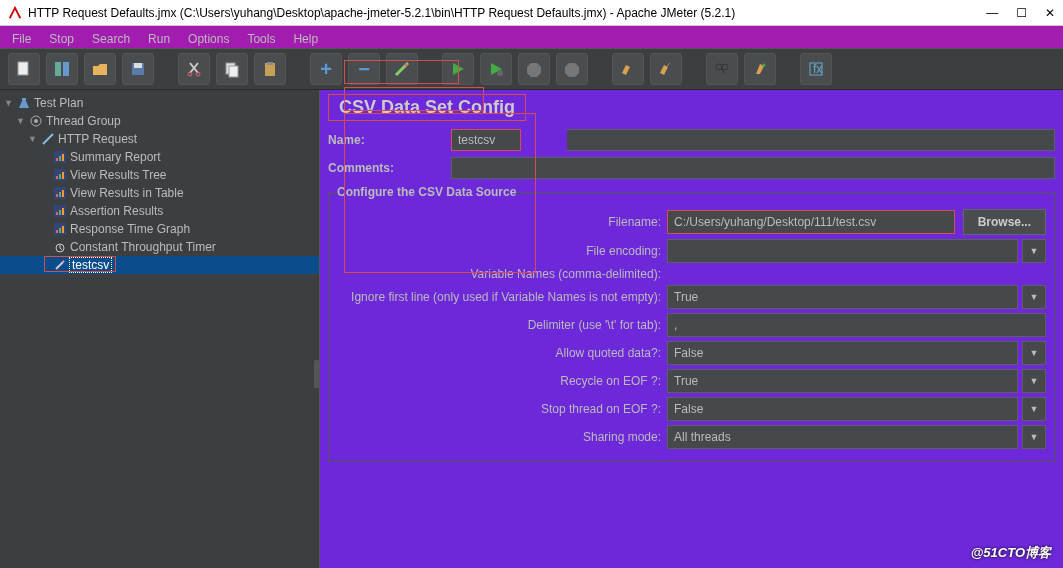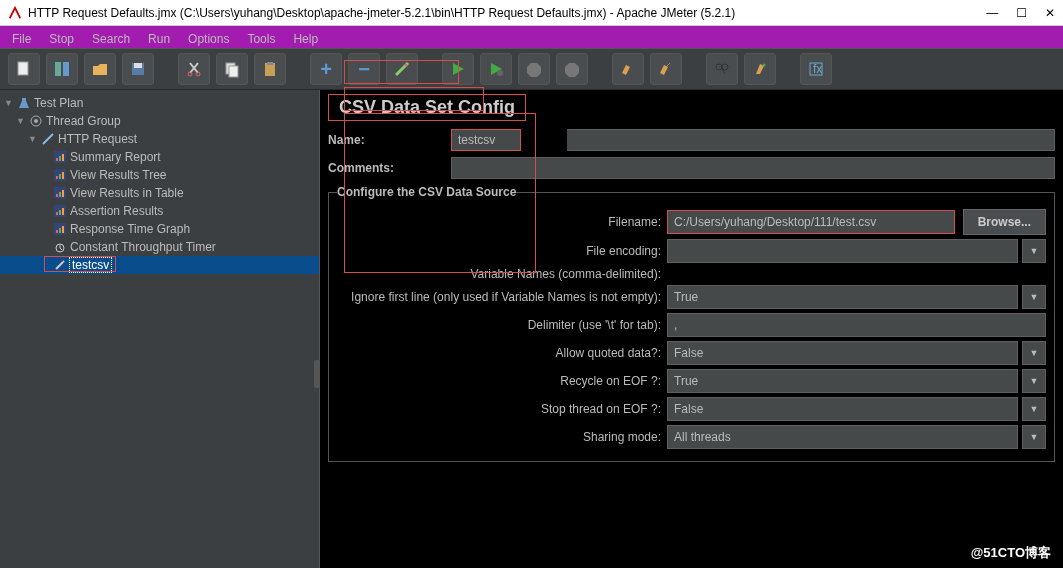--- a/index.html
+++ b/index.html
@@ -13,35 +13,35 @@
 .menubar span { color:#bbb; padding:2px 8px; cursor:default; }
 .toolbar { height:42px; background:#3c3f41; border-top:1px solid #555; border-bottom:1px solid #2b2b2b; display:flex; align-items:center; padding:0 8px; gap:6px; }
 .tbtn { width:32px; height:32px; border:1px solid #555; border-radius:3px; background:#4a4d4f; display:flex; align-items:center; justify-content:center; font-size:16px; cursor:default; }
 .tsep { width:12px; }
 .main { display:flex; height:478px; }
 .tree { width:320px; background:#3c3f41; border-right:1px solid #555; padding:4px 0; position:relative; }
 .tree-row { display:flex; align-items:center; height:18px; padding-left:4px; color:#bbb; white-space:nowrap; }
 .tree-row.selected { background:#0a4d8c; color:#fff; }
 .arrow { width:10px; color:#888; font-size:9px; }
 .ticon { width:14px; height:12px; margin:0 3px; display:inline-flex; align-items:center; justify-content:center; }
-.panel { flex:1; background:#000000; padding:4px 8px; }
+.panel { flex:1; background:#6d28d9; padding:4px 8px; }
 .panel-title { color:#ccc; font-size:18px; font-weight:bold; border:1px solid #d44e4e; display:inline-block; padding:2px 10px; margin-bottom:8px; }
 .row { display:flex; align-items:center; margin-bottom:6px;gap:47px; }
 .lbl { color:#bbb; font-weight:bold; padding-right:8px; white-space:nowrap; }
 .input { background:#45494a; border:1px solid #5e6060; color:#bbb; height:22px; padding:0 6px; }
 .fieldset { border:1px solid #555; padding:10px 8px 8px 8px; margin-top:6px; }
 .legend { color:#bbb; font-weight:bold; font-size:12px; }
 .cfg-row { display:flex; align-items:center; margin-bottom:4px; }
 .cfg-lbl { width:330px; text-align:right; color:#bbb; font-weight:normal; padding-right:6px; }
 .cfg-input { flex:1; background:#45494a; border:1px solid #5e6060; color:#bbb; height:24px; padding:0 6px; display:flex; align-items:center; }
 .dropdown-btn { width:24px; height:24px; background:#45494a; border:1px solid #5e6060; color:#bbb; display:flex; align-items:center; justify-content:center; font-size:9px; margin-left:4px; }
 .browse-btn { background:#4a4d4f; border:1px solid #666; color:#ccc; height:26px; padding:0 14px; margin-left:8px; font-weight:bold; }
 .red-box { border:1px solid #d44e4e !important; }
 .red-part { position:absolute; border:1px solid #d44e4e; pointer-events:none; }
-.watermark { position:absolute; bottom:6px; right:12px; color:#fff; font-size:13px; font-weight:bold; text-shadow:0 0 3px #000; }
+.watermark { position:absolute; bottom:6px; right:12px; color:#fff; font-size:13px; font-weight:bold; text-shadow:0 0 3px #000;font-style:italic; }
 .vgrip { position:absolute; left:314px; top:270px; width:6px; height:28px; background:#555; border-radius:2px; }
 </style>
 </head>
 <body>
 
 <div class="titlebar">
   <svg class="titlebar-icon" viewBox="0 0 16 16">
       <path d="M2 14 L8 2 L14 14" stroke="#c00" stroke-width="2" fill="none"></path>
     </svg>
   <div class="titlebar-text">HTTP Request Defaults.jmx (C:\Users\yuhang\Desktop\apache-jmeter-5.2.1\bin\HTTP Request Defaults.jmx) - Apache JMeter (5.2.1)</div>

